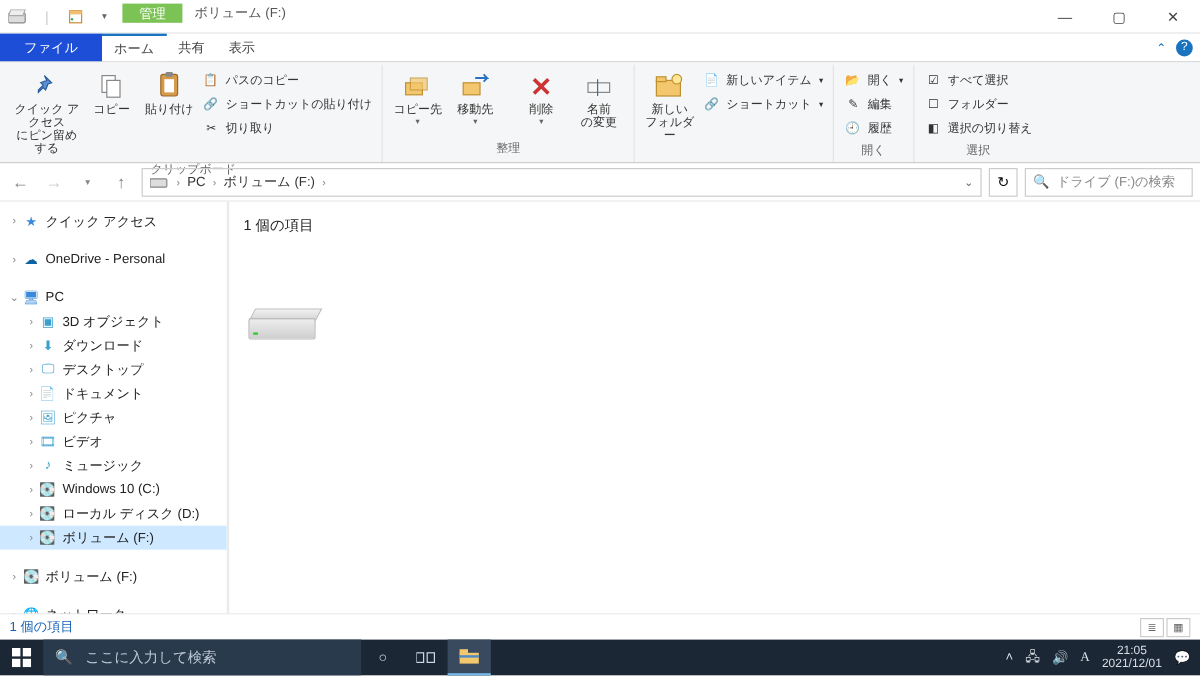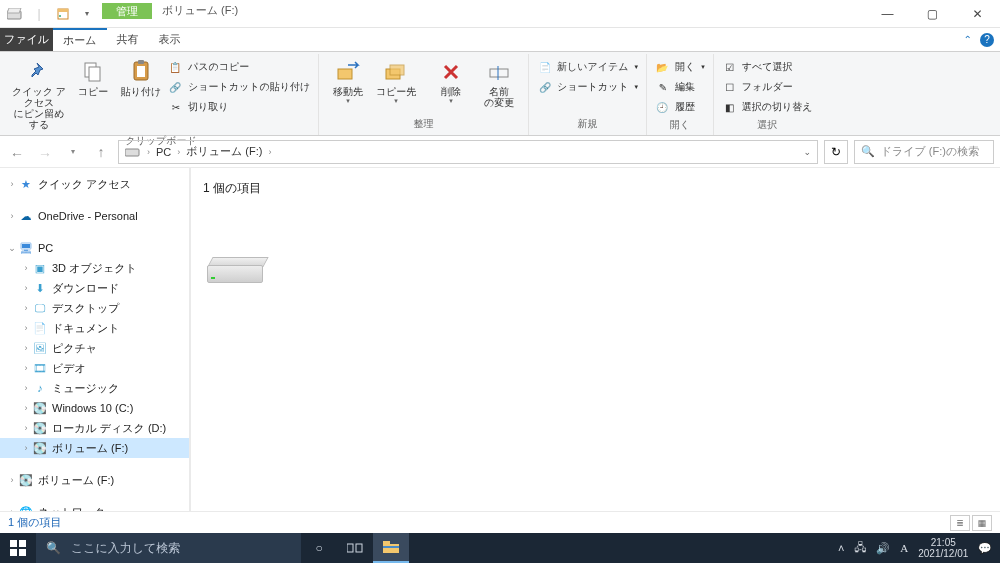--- a/index.html
+++ b/index.html
@@ -10,21 +10,21 @@
 .qat { display: flex; align-items: center; padding: 0 4px; gap: 2px; }
 .qat .ico { width: 22px; height: 22px; display: flex; align-items: center; justify-content: center; font-size: 12px; }
 .manage-tab { background: #7cc355; color: #fff; padding: 0 14px; display: flex; align-items: flex-end; font-size: 11px; height: 16px; margin-top: 0; }
 .titlebar .middle { display: flex; flex-direction: column; }
 .title-text { padding: 3px 10px; font-size: 11px; color: #555; }
 .win-controls { margin-left: auto; display: flex; }
 .win-controls div { width: 45px; display: flex; align-items: center; justify-content: center; color: #444; font-size: 12px; }
 
 
 .tabbar { height: 24px; display: flex; align-items: stretch; border-bottom: 1px solid #d0d0d0; }
-.tabbar .file { background: #404040; color: #fff; padding: 0 4px; display: flex; align-items: center; font-size: 11px; }
+.tabbar .file { background: #1d4ed8; color: #fff; padding: 0 20px; display: flex; align-items: center; font-size: 11px; }
 .tabbar .tab { padding: 0 10px; display: flex; align-items: center; font-size: 11px; color: #444; }
 .tabbar .tab.active { background: #fff; border-top: 2px solid #1a73bf; }
 .tabbar .drive-tools { color: #444; }
 .tabbar .spacer { flex: 1; }
 .tabbar .right { display: flex; align-items: center; padding-right: 6px; gap: 8px; color: #1a73bf; }
 
 
 .ribbon { height: 84px; display: flex; background: #f5f6f7; border-bottom: 1px solid #d0d0d0; padding: 2px 4px 0; }
 .group { display: flex; flex-direction: column; border-right: 1px solid #e3e3e3; padding: 2px 6px; }
 .group .items { display: flex; align-items: flex-start; flex: 1; gap: 2px; }
@@ -177,34 +177,34 @@
     </div>
     <div class="label">クリップボード</div>
   </div>
 
   <div class="group">
     <div class="items">
       <div class="big narrow">
         <div class="bigicon">
             <svg width="24" height="22">
               <rect x="2" y="8" width="14" height="10" fill="#f3c76d" stroke="#c09030"></rect>
-              <path d="M12 4h10l-3-3m3 3l-3 3" stroke="#2a72c0" fill="none" stroke-width="1.5"></path>
-            </svg>
-          </div>
-        <div class="biglabel">移動先</div>
+              <rect x="6" y="4" width="14" height="10" fill="#f3c76d" stroke="#c09030" opacity="0.7"></rect>
+            </svg>
+          </div>
+        <div class="biglabel">コピー先</div>
         <div style="font-size:7px;color:#666;">▾</div>
       </div>
       <div class="big narrow">
         <div class="bigicon">
             <svg width="24" height="22">
               <rect x="2" y="8" width="14" height="10" fill="#f3c76d" stroke="#c09030"></rect>
-              <rect x="6" y="4" width="14" height="10" fill="#f3c76d" stroke="#c09030" opacity="0.7"></rect>
-            </svg>
-          </div>
-        <div class="biglabel">コピー先</div>
+              <path d="M12 4h10l-3-3m3 3l-3 3" stroke="#2a72c0" fill="none" stroke-width="1.5"></path>
+            </svg>
+          </div>
+        <div class="biglabel">移動先</div>
         <div style="font-size:7px;color:#666;">▾</div>
       </div>
       <div style="width:1px;background:#e3e3e3;margin:4px 2px;"></div>
       <div class="big narrow">
         <div class="bigicon">
             <svg width="20" height="20">
               <path d="M4 4L16 16M16 4L4 16" stroke="#c33" stroke-width="3"></path>
             </svg>
           </div>
         <div class="biglabel">削除</div>
@@ -219,34 +219,44 @@
           </div>
         <div class="biglabel" style="white-space:pre-line;">名前
 の変更</div>
       </div>
     </div>
     <div class="label">整理</div>
   </div>
 
   <div class="group">
     <div class="items">
+      <div class="big narrow">
+        <div class="bigicon">
+            <svg width="26" height="22">
+              <rect x="2" y="6" width="20" height="13" fill="#f3c76d" stroke="#c09030"></rect>
+              <rect x="2" y="3" width="8" height="4" fill="#f3c76d" stroke="#c09030"></rect>
+              <circle cx="19" cy="5" r="4" fill="#ffe79a" stroke="#c09030"></circle>
+            </svg>
+          </div>
+        <div class="biglabel" style="white-space:pre-line;">新しい
+フォルダー</div>
+      </div>
       <div class="stack">
         <div class="small">
             <span class="si">📄</span>
             <span>新しいアイテム</span>
             <span style="font-size:7px;margin-left:2px;">▾</span>
           </div>
         <div class="small">
             <span class="si">🔗</span>
             <span>ショートカット</span>
             <span style="font-size:7px;margin-left:2px;">▾</span>
           </div>
       </div>
     </div>
-    <div class="label">新規</div>
   </div>
 
   <div class="group">
     <div class="items">
       <div class="stack">
         <div class="small">
             <span class="si">📂</span>
             <span>開く</span>
             <span style="font-size:7px;margin-left:2px;">▾</span>
           </div>

